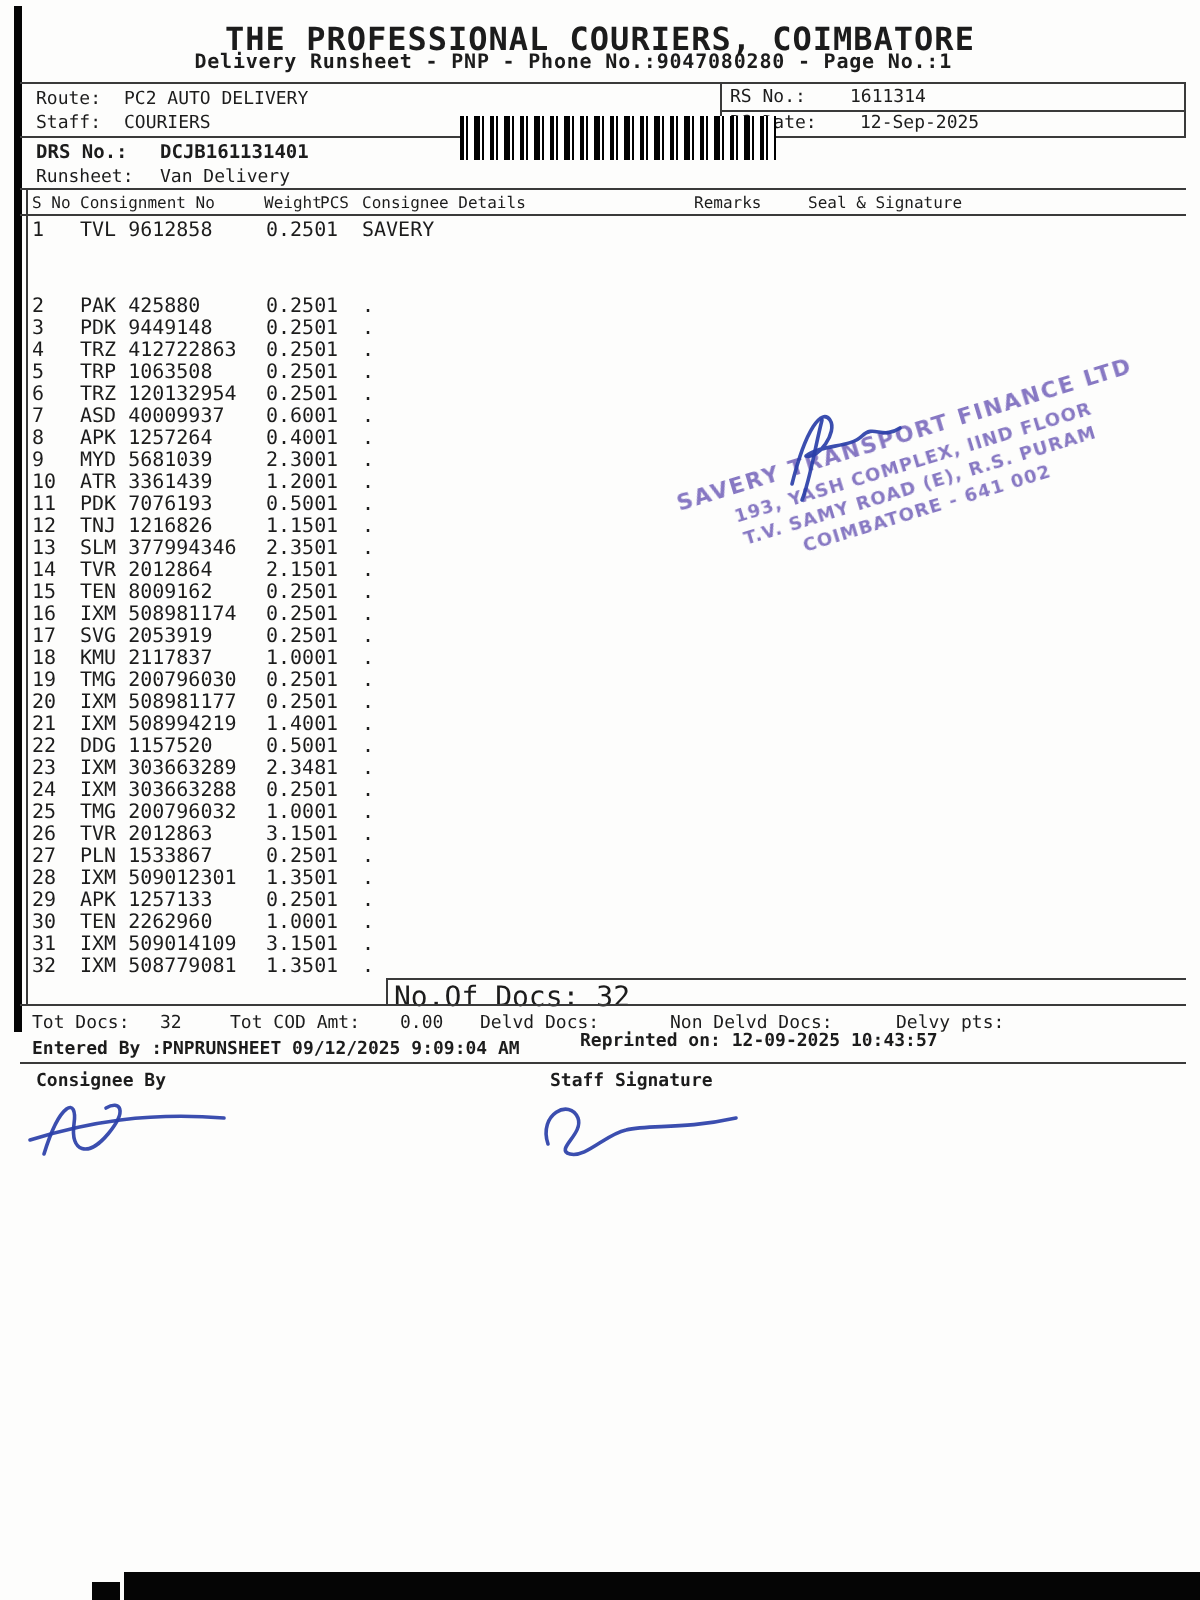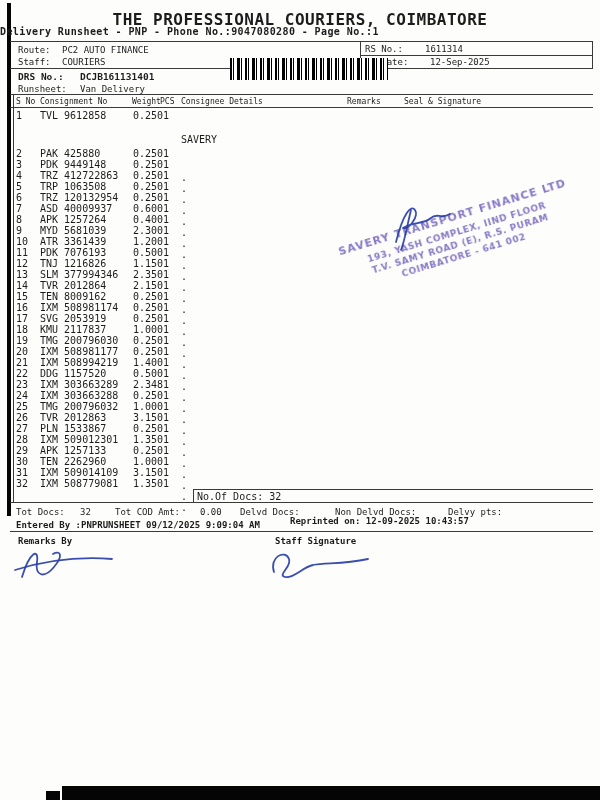--- a/index.html
+++ b/index.html
@@ -5,42 +5,42 @@
   :root { --stamp:#6a58b5; --ink:#2a3fa8; --line:#3a3a3a; }
   * { margin:0; padding:0; box-sizing:border-box; }
   html,body { width:600px; height:800px; }
   body {
     position:relative; overflow:hidden; background:#fdfdfc; color:#1c1c1c;
     font-family:"DejaVu Sans Mono","Liberation Mono",monospace;
   }
   .abs { position:absolute; white-space:pre; }
   .bold { font-weight:bold; }
   .t8 { font-size:8px; }
-  .t85 { font-size:10px; }
+  .t85 { font-size:14px; }
   .t9 { font-size:9px; }
   .t95 { font-size:9.5px; }
   .hline { position:absolute; height:1px; background:var(--line); }
   .vline { position:absolute; width:1px; background:var(--line); }
   .title { position:absolute; top:10px; left:0; width:600px; text-align:center;
            font-size:16px; letter-spacing:.5px; }
-  .subtitle { position:absolute; top:26px; left:0; width:476px; text-align:left;
+  .subtitle { position:absolute; top:26px; left:0; width:476px; text-align:right;
            font-size:10px; letter-spacing:.4px; }
   .barcode { position:absolute; left:230px; top:58px; width:158px; height:22px;
     background:repeating-linear-gradient(90deg,
       #000 0 2px, #fff 2px 3px, #000 3px 4px, #fff 4px 7px,
       #000 7px 10px, #fff 10px 11px, #000 11px 12px, #fff 12px 15px); }
   .rows { position:absolute; top:110px; left:0; width:600px; }
   .row { position:relative; height:11px; font-size:10px; }
   .row:first-child { margin-bottom:27px; }
   .row span { position:absolute; white-space:pre; }
   .cell-sno { left:16px; }
   .cell-cons { left:40px; }
   .cell-wt { left:133px; }
   .cell-pcs { left:163px; }
-  .cell-consignee { left:181px;margin-top:24px; }
+  .cell-consignee { left:181px; }
   .stamp { position:absolute; left:330px; top:210px; width:256px;
     transform:rotate(-17deg); color:var(--stamp); opacity:.8; text-align:center;
     font-weight:bold; font-family:"DejaVu Sans","Liberation Sans",sans-serif;
     filter:blur(.2px); }
   .stamp .l1 { font-size:11px; letter-spacing:1px; margin-bottom:3px; }
   .stamp .ln { font-size:9px; letter-spacing:.6px; line-height:12px; }
   .sig { position:absolute; }
   .sig path { fill:none; stroke:var(--ink); stroke-width:1.8;
     stroke-linecap:round; stroke-linejoin:round; opacity:.92; }
   .left-bar { position:absolute; left:7px; top:3px; width:4px; height:513px; background:#050505; }
@@ -55,21 +55,21 @@
   <div class="left-bar"></div>
   <div class="bottom-bar"></div>
   <div class="bottom-blob"></div>
 
   <div class="title bold">THE PROFESSIONAL COURIERS, COIMBATORE</div>
   <div class="subtitle bold">Delivery Runsheet - PNP - Phone No.:9047080280 - Page No.:1</div>
 
   <div class="hline" style="top:41px;left:10px;width:583px"></div>
 
   <span class="abs t9" style="left:18px;top:45px">Route:</span>
-  <span class="abs t9" style="left:62px;top:45px">PC2 AUTO FINANCE</span>
+  <span class="abs t9" style="left:62px;top:45px">PC2 AUTO DELIVERY</span>
   <span class="abs t9" style="left:365px;top:44px">RS No.:</span>
   <span class="abs t9" style="left:425px;top:44px">1611314</span>
   <div class="hline" style="top:55px;left:360px;width:233px"></div>
   <span class="abs t9" style="left:18px;top:57px">Staff:</span>
   <span class="abs t9" style="left:62px;top:57px">COURIERS</span>
   <span class="abs t9" style="left:365px;top:57px">RS Date:</span>
   <span class="abs t9" style="left:430px;top:57px">12-Sep-2025</span>
   <div class="vline" style="left:360px;top:41px;height:27px"></div>
   <div class="vline" style="left:592px;top:41px;height:27px"></div>
   <div class="hline" style="top:68px;left:10px;width:583px"></div>
@@ -330,21 +330,21 @@
   <span class="abs t9" style="left:200px;top:507px">0.00</span>
   <span class="abs t9" style="left:240px;top:507px">Delvd Docs:</span>
   <span class="abs t9" style="left:335px;top:507px">Non Delvd Docs:</span>
   <span class="abs t9" style="left:448px;top:507px">Delvy pts:</span>
 
   <span class="abs t9 bold" style="left:16px;top:520px">Entered By :PNPRUNSHEET 09/12/2025 9:09:04 AM</span>
   <span class="abs t9 bold" style="left:290px;top:516px">Reprinted on: 12-09-2025 10:43:57</span>
 
   <div class="hline" style="top:531px;left:10px;width:583px"></div>
 
-  <span class="abs t9 bold" style="left:18px;top:536px">Remarks By</span>
+  <span class="abs t9 bold" style="left:18px;top:536px">Consignee By</span>
   <span class="abs t9 bold" style="left:275px;top:536px">Staff Signature</span>
 
   <svg class="sig" style="left:12px;top:543px" width="115" height="45" viewBox="0 0 115 45">
     <path d="M10 34 C 18 8, 27 5, 25 19 C 23 33, 32 36, 42 24 C 52 12, 48 7, 41 11"></path>
     <path d="M3 27 C 32 18, 62 13, 100 16"></path>
   </svg>
 
   <svg class="sig" style="left:262px;top:546px" width="120" height="38" viewBox="0 0 120 38">
     <path d="M12 26 C 7 11, 23 3, 27 13 C 30 21, 15 29, 23 31 C 31 33, 41 21, 51 19 C 63 16, 79 19, 106 13"></path>
   </svg>

